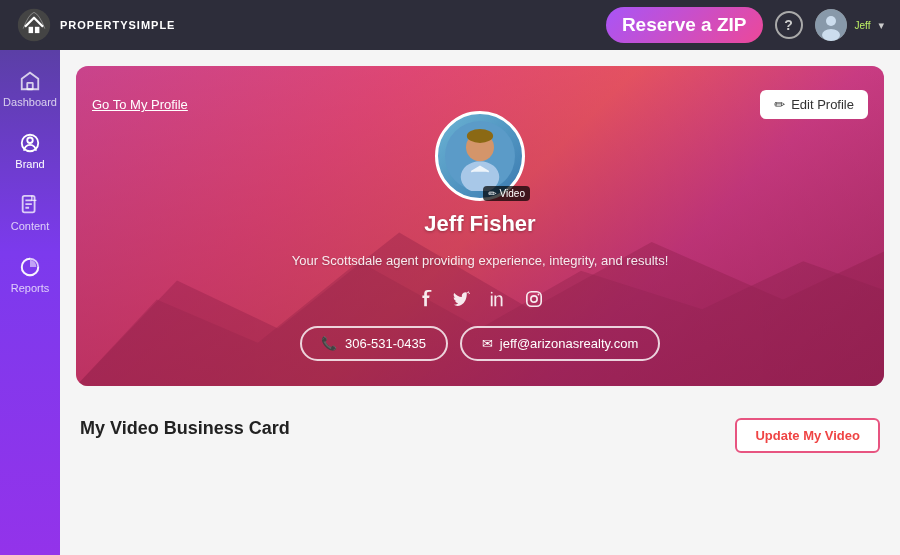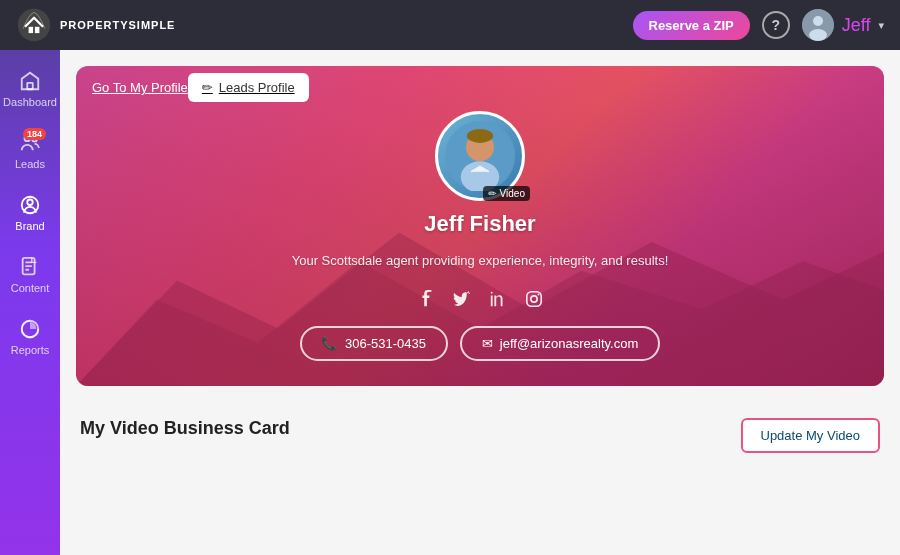--- a/index.html
+++ b/index.html
@@ -32,21 +32,21 @@
       display: flex;
       align-items: center;
       gap: 12px;
     }
     .reserve-btn {
       background: linear-gradient(135deg, #a855f7, #ec4899);
       color: white;
       border: none;
       border-radius: 20px;
       padding: 7px 16px;
-      font-size: 13px;
+      font-size: 19px;
       font-weight: 600;
       cursor: pointer;
     }
     .help-btn {
       width: 28px;
       height: 28px;
       border-radius: 50%;
       border: 2px solid #aaa;
       background: transparent;
       color: #ccc;
@@ -67,22 +67,22 @@
       width: 32px;
       height: 32px;
       border-radius: 50%;
       background: #888;
       overflow: hidden;
       display: flex;
       align-items: center;
       justify-content: center;
     }
     .user-name {
-      color: #d946ef;
-      font-size: 18px;
+      color: #bef264;
+      font-size: 10px;
     }
     .chevron {
       color: #ccc;
       font-size: 11px;
     }
 
     
     .main-layout {
       display: flex;
       flex: 1;
@@ -144,24 +144,23 @@
       position: relative;
       height: 320px;
       background: linear-gradient(135deg, #c94b9e 0%, #e8507a 30%, #f06060 50%, #c94090 70%, #a0306c 100%);
     }
     .hero-top-bar {
       position: absolute;
       top: 0;
       left: 0;
       right: 0;
       display: flex;
-      justify-content: flex-start;
-      align-items: center;
-      padding: 7px 16px;
-      text-decoration: underline;
+      justify-content: space-between;
+      align-items: center;
+      padding: 24px 16px;
     }
     .go-to-profile-link {
       color: white;
       font-size: 13px;
       text-decoration: underline;
       cursor: pointer;
     }
     .edit-profile-btn {
       background: white;
       color: #333;
@@ -272,25 +271,25 @@
       align-items: flex-start;
     }
     .video-card-title {
       font-size: 18px;
       font-weight: 700;
       color: #222;
     }
     .update-video-btn {
       border: 2px solid #e75480;
       background: white;
-      color: #0c4a6e;
+      color: #ef4444;
       border-radius: 6px;
       padding: 8px 18px;
       font-size: 13px;
-      font-weight: 400;
+      font-weight: 700;
       cursor: pointer;
     }
 
     
     .mountain-svg-bg {
       position: absolute;
       bottom: 0;
       left: 0;
       width: 100%;
       height: 60%;
@@ -336,30 +335,20 @@
 
     <div class="sidebar-item">
       <svg viewBox="0 0 24 24" fill="none" stroke="currentColor" stroke-width="2">
         <path d="M3 9.5L12 3l9 6.5V21H3V9.5z"></path>
         <rect x="9" y="14" width="6" height="7" rx="0.5"></rect>
       </svg>
       <span>Dashboard</span>
     </div>
 
 
-    <div class="sidebar-item">
-      <div class="badge">184</div>
-      <svg viewBox="0 0 24 24" fill="none" stroke="currentColor" stroke-width="2">
-        <circle cx="9" cy="7" r="3"></circle>
-        <path d="M3 20c0-3.3 2.7-6 6-6s6 2.7 6 6"></path>
-        <circle cx="17" cy="8" r="2.5"></circle>
-        <path d="M17 13c2.5 0 4.5 2 4.5 4.5"></path>
-      </svg>
-      <span>Leads</span>
-    </div>
 
     <div class="sidebar-item active">
       <svg viewBox="0 0 24 24" fill="none" stroke="currentColor" stroke-width="2">
         <circle cx="12" cy="12" r="9"></circle>
         <circle cx="12" cy="9" r="3"></circle>
         <path d="M5.5 20.5c0-3.6 2.9-6.5 6.5-6.5s6.5 2.9 6.5 6.5"></path>
       </svg>
       <span>Brand</span>
     </div>
 
@@ -391,21 +380,21 @@
         <polygon points="0,200 100,90 200,140 320,40 450,120 570,50 700,110 800,60 800,200" fill="rgba(100,20,50,0.6)"></polygon>
         <polygon points="0,200 80,110 180,155 280,70 400,140 500,80 620,120 720,70 800,100 800,200" fill="rgba(80,15,40,0.5)"></polygon>
       </svg>
 
       <div style="position:absolute;inset:0;background:linear-gradient(180deg, rgba(200,50,100,0.3) 0%, rgba(160,30,80,0.6) 100%);"></div>
 
       <div class="hero-top-bar">
         <span class="go-to-profile-link">Go To My Profile</span>
         <button class="edit-profile-btn">
           <span>✏</span>
-          <span>Leads Profile</span>
+          <span>Edit Profile</span>
         </button>
       </div>
 
       <div class="hero-content">
         <div class="profile-avatar-wrapper">
           <div class="profile-avatar">
             <svg class="person-svg" viewBox="0 0 80 80" fill="none">
               <circle cx="40" cy="40" r="40" fill="#5b9bc8"></circle>
 
               <ellipse cx="40" cy="64" rx="22" ry="18" fill="#a8c8e8"></ellipse>

